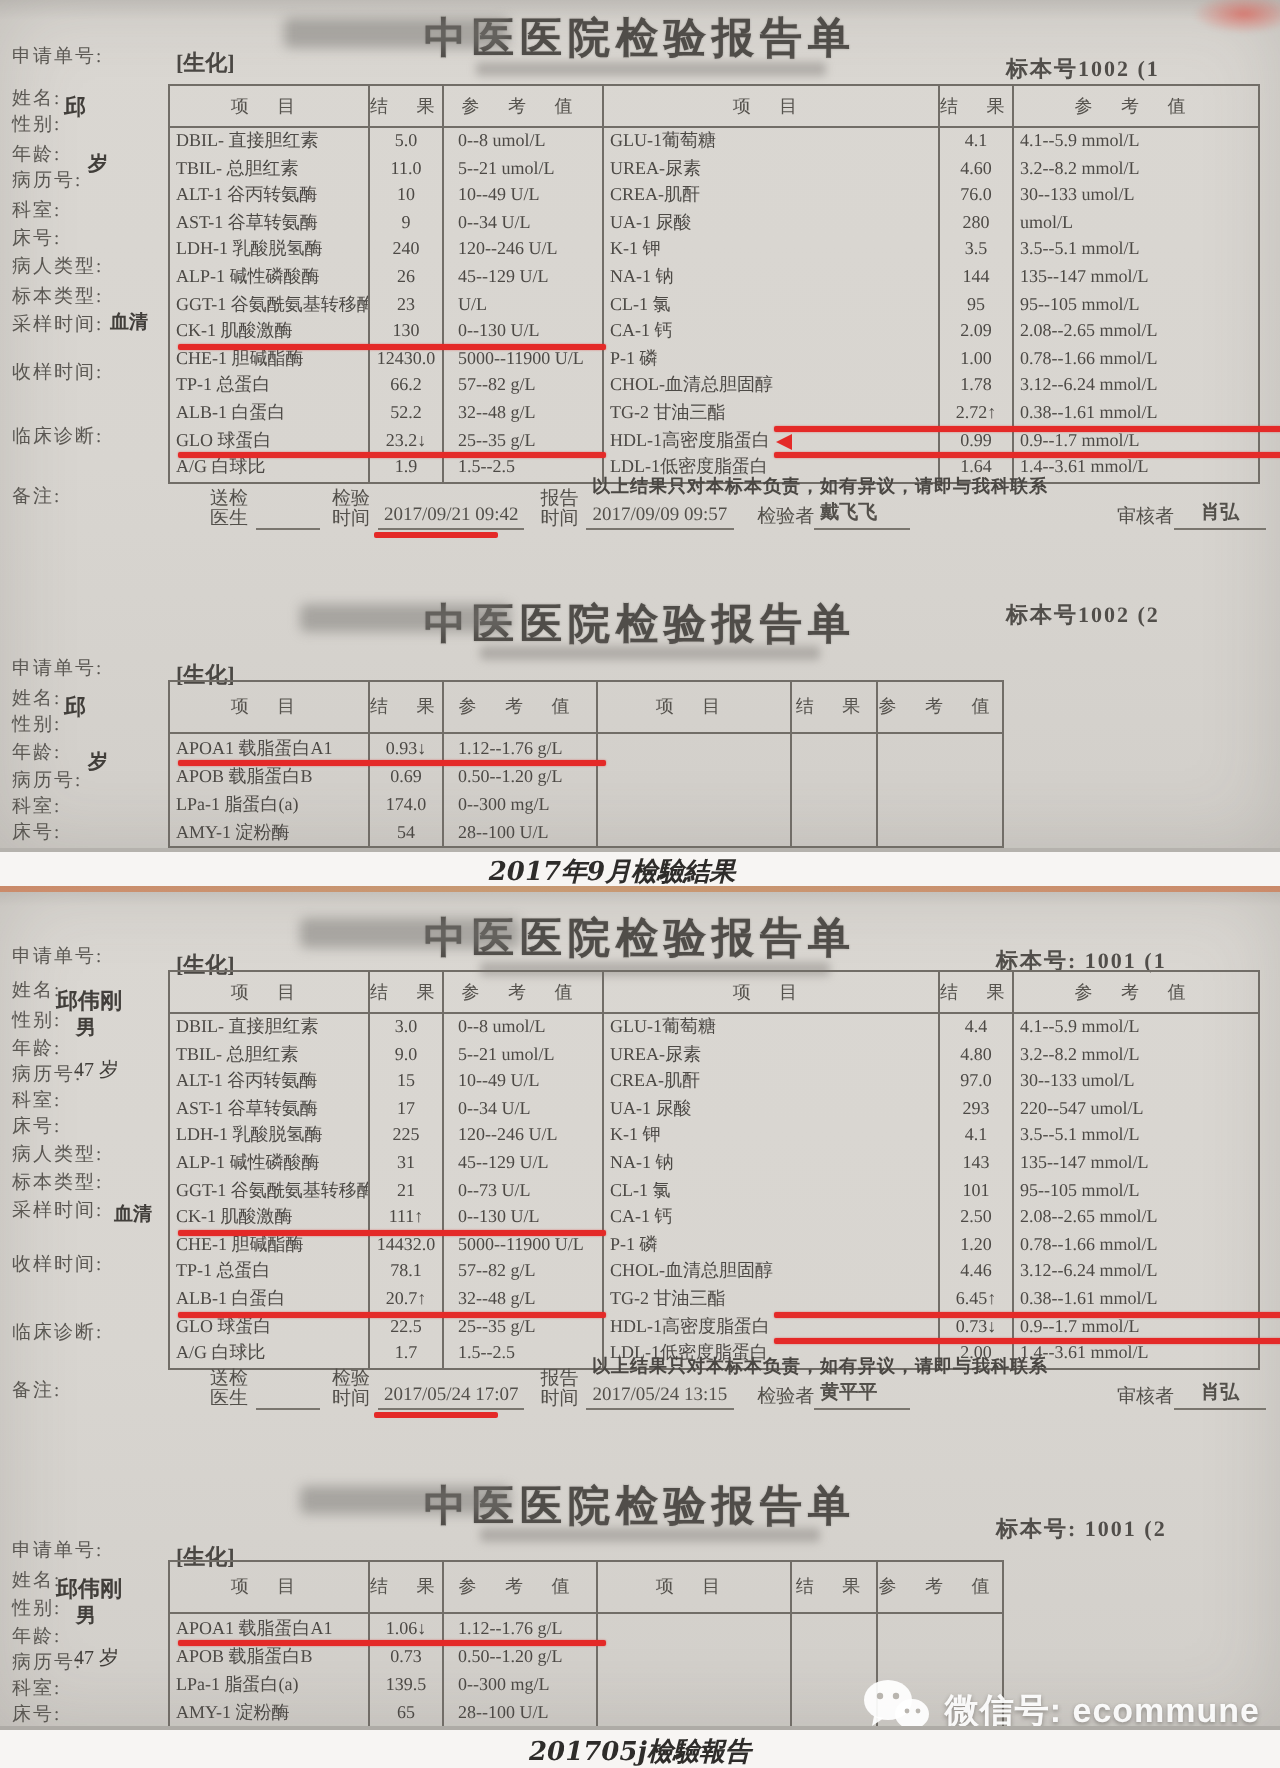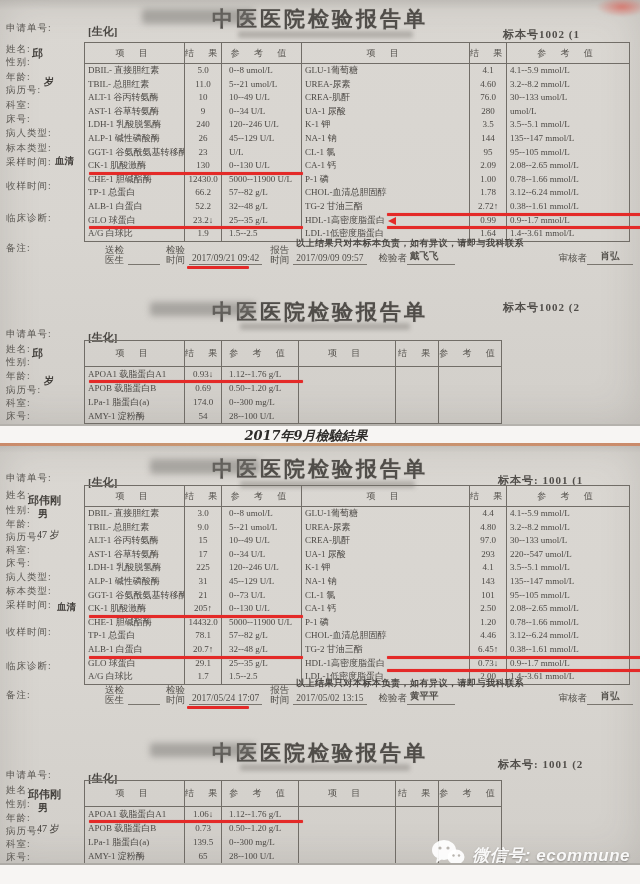--- a/index.html
+++ b/index.html
@@ -41,21 +41,21 @@
   .rl-left{left:4px;width:214px;}
   .tbl-main .rl-right{left:302px;right:-12px;}
   .red-arrow{position:absolute;left:303px;top:3px;width:0;height:0;z-index:4;
              border-top:4px solid transparent;border-bottom:4px solid transparent;border-right:8px solid #e42a28;}
   .footnote{position:absolute;font-size:9px;font-weight:700;color:#4a4743;letter-spacing:.5px;white-space:nowrap;}
   .sigrow{position:absolute;left:105px;width:528px;display:flex;align-items:flex-end;font-size:9.5px;color:#53504b;}
   .twoline{display:inline-block;text-align:left;line-height:10px;margin-right:4px;white-space:nowrap;}
   .sig{border-bottom:1px solid #7a766f;padding:0 3px 1px 3px;white-space:nowrap;position:relative;}
   .date-red{position:relative;}
   .date-red .dateline{position:absolute;left:-2px;bottom:-5px;width:62px;height:3px;background:#e42a28;border-radius:1px;}
-  .wm{position:absolute;display:flex;align-items:center;gap:7px;z-index:6;font-style:italic;}
+  .wm{position:absolute;display:flex;align-items:center;gap:7px;z-index:6;}
   .wm-text{font-family:"Liberation Sans","DejaVu Sans",sans-serif;font-size:17px;font-weight:700;
            color:rgba(255,255,255,.93);text-shadow:0 1px 2px rgba(60,55,50,.45);letter-spacing:.5px;}
   .red-smudge{position:absolute;top:-3px;right:-8px;width:52px;height:20px;
       background:radial-gradient(ellipse at center,rgba(222,60,48,.55),rgba(222,60,48,0) 70%);filter:blur(1px);}
 </style>
 </head>
 <body>
 
 <div class="page">
 
@@ -369,21 +369,21 @@
         <div class="tr">
           <div class="cell">GGT-1 谷氨酰氨基转移酶</div>
           <div class="cell">21</div>
           <div class="cell">0--73 U/L</div>
           <div class="cell">CL-1 氯</div>
           <div class="cell">101</div>
           <div class="cell">95--105 mmol/L</div>
         </div>
         <div class="tr">
           <div class="cell">CK-1 肌酸激酶</div>
-          <div class="cell">205↑</div>
+          <div class="cell">111↑</div>
           <div class="cell">0--130 U/L</div>
           <div class="cell">CA-1 钙</div>
           <div class="cell">2.50</div>
           <div class="cell">2.08--2.65 mmol/L</div>
           <div class="redline rl-left"></div>
         </div>
         <div class="tr">
           <div class="cell">CHE-1 胆碱酯酶</div>
           <div class="cell">14432.0</div>
           <div class="cell">5000--11900 U/L</div>
@@ -404,21 +404,21 @@
           <div class="cell">20.7↑</div>
           <div class="cell">32--48 g/L</div>
           <div class="cell">TG-2 甘油三酯</div>
           <div class="cell">6.45↑</div>
           <div class="cell">0.38--1.61 mmol/L</div>
           <div class="redline rl-left"></div>
           <div class="redline rl-right"></div>
         </div>
         <div class="tr">
           <div class="cell">GLO 球蛋白</div>
-          <div class="cell">29.1</div>
+          <div class="cell">22.5</div>
           <div class="cell">25--35 g/L</div>
           <div class="cell">HDL-1高密度脂蛋白</div>
           <div class="cell">0.73↓</div>
           <div class="cell">0.9--1.7 mmol/L</div>
           <div class="redline rl-right"></div>
         </div>
         <div class="tr">
           <div class="cell">A/G 白球比</div>
           <div class="cell">1.7</div>
           <div class="cell">1.5--2.5</div>
@@ -429,21 +429,21 @@
       </div>
 
     <div class="footnote" style="left:296px;top:234px;">以上结果只对本标本负责，如有异议，请即与我科联系</div>
 
     <div class="sigrow" style="top:242px;">
       <span class="twoline"><span>送检</span><br><span>医生</span></span>
       <span class="sig" style="width:26px;"></span>
       <span class="twoline" style="margin-left:6px;"><span>检验</span><br><span>时间</span></span>
       <span class="sig date-red"><span>2017/05/24 17:07</span><span class="dateline"></span></span>
       <span class="twoline" style="margin-left:8px;"><span>报告</span><br><span>时间</span></span>
-      <span class="sig"><span>2017/05/02 13:15</span></span>
+      <span class="sig"><span>2017/05/24 13:15</span></span>
       <span style="margin-left:12px;">检验者</span>
       <span class="sig" style="min-width:42px;font-weight:700;">黄平平</span>
       <span style="margin-left:auto;">审核者</span>
       <span class="sig" style="min-width:40px;font-weight:700;text-align:center;">肖弘</span>
     </div>
 
     <div class="rtitle" style="top:296px;">中医医院检验报告单</div>
     <div class="blurblob" style="left:150px;top:300px;width:105px;height:14px;"></div>
     <div class="blurline" style="left:240px;top:321px;width:170px;height:7px;"></div>
     <div class="sampno" style="left:498px;top:314px;">标本号: 1001 (2</div>
@@ -515,14 +515,15 @@
           <circle cx="22.5" cy="16.5" r="1.2" fill="#b9b5af"></circle>
           <circle cx="28" cy="16.5" r="1.2" fill="#b9b5af"></circle>
           <path d="M30 24 L32 27.5 L26 25.5 Z" fill="rgba(255,255,255,0.93)"></path>
         </svg>
       </span>
       <span class="wm-text">微信号: ecommune</span>
     </div>
   </div>
 
   <div class="gap" style="top:865px;height:19px;"></div>
+  <div class="caption" style="top:867px;">201705j檢驗報告</div>
 
 </div>
 
 </body></html>

